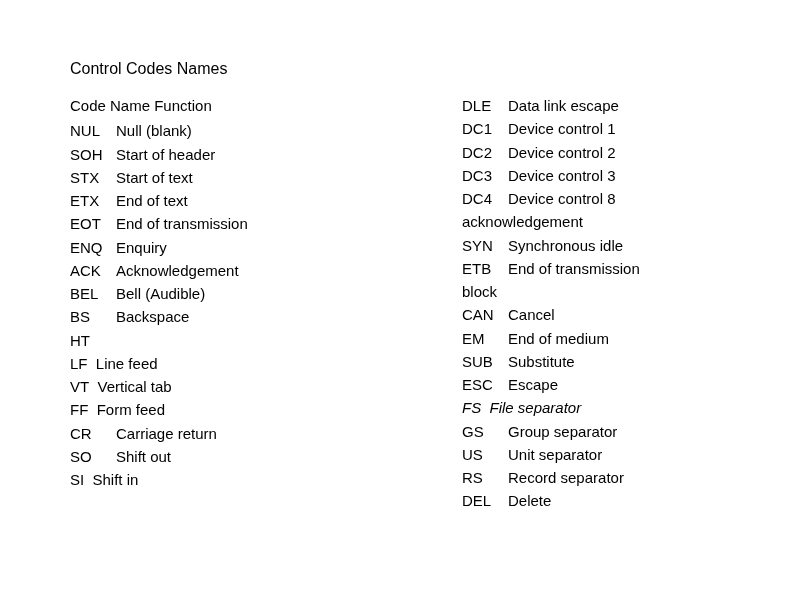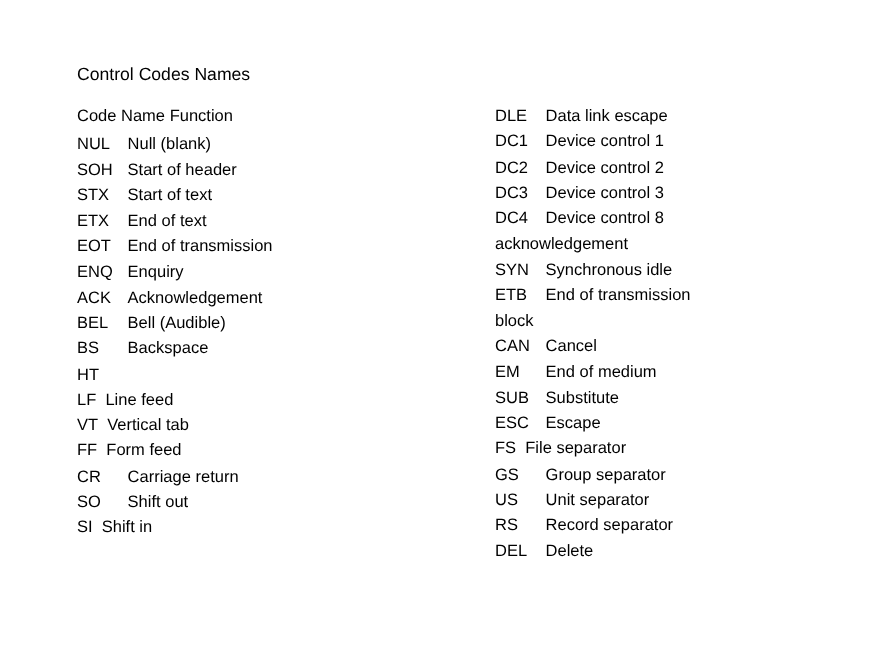--- a/index.html
+++ b/index.html
@@ -28,21 +28,21 @@
 
     .page-title {
       font-size: 16px;
       font-weight: normal;
       margin-bottom: 16px;
     }
 
     .columns-wrapper {
       display: flex;
       flex-direction: row;
-      gap: 0;
+      gap: 12px;
       flex: 1;
     }
 
     .left-column {
       width: 380px;
       flex-shrink: 0;
     }
 
     .right-column {
       flex: 1;
@@ -81,20 +81,21 @@
       width: 46px;
       flex-shrink: 0;
     }
 
     .right-entry .func {
       flex: 1;
     }
 
     .right-entry-inline {
       line-height: 1.55;
+      font-style: italic;
     }
 
     .continuation {
       padding-left: 0;
       line-height: 1.55;
     }
   </style>
 </head>
 <body>
 

